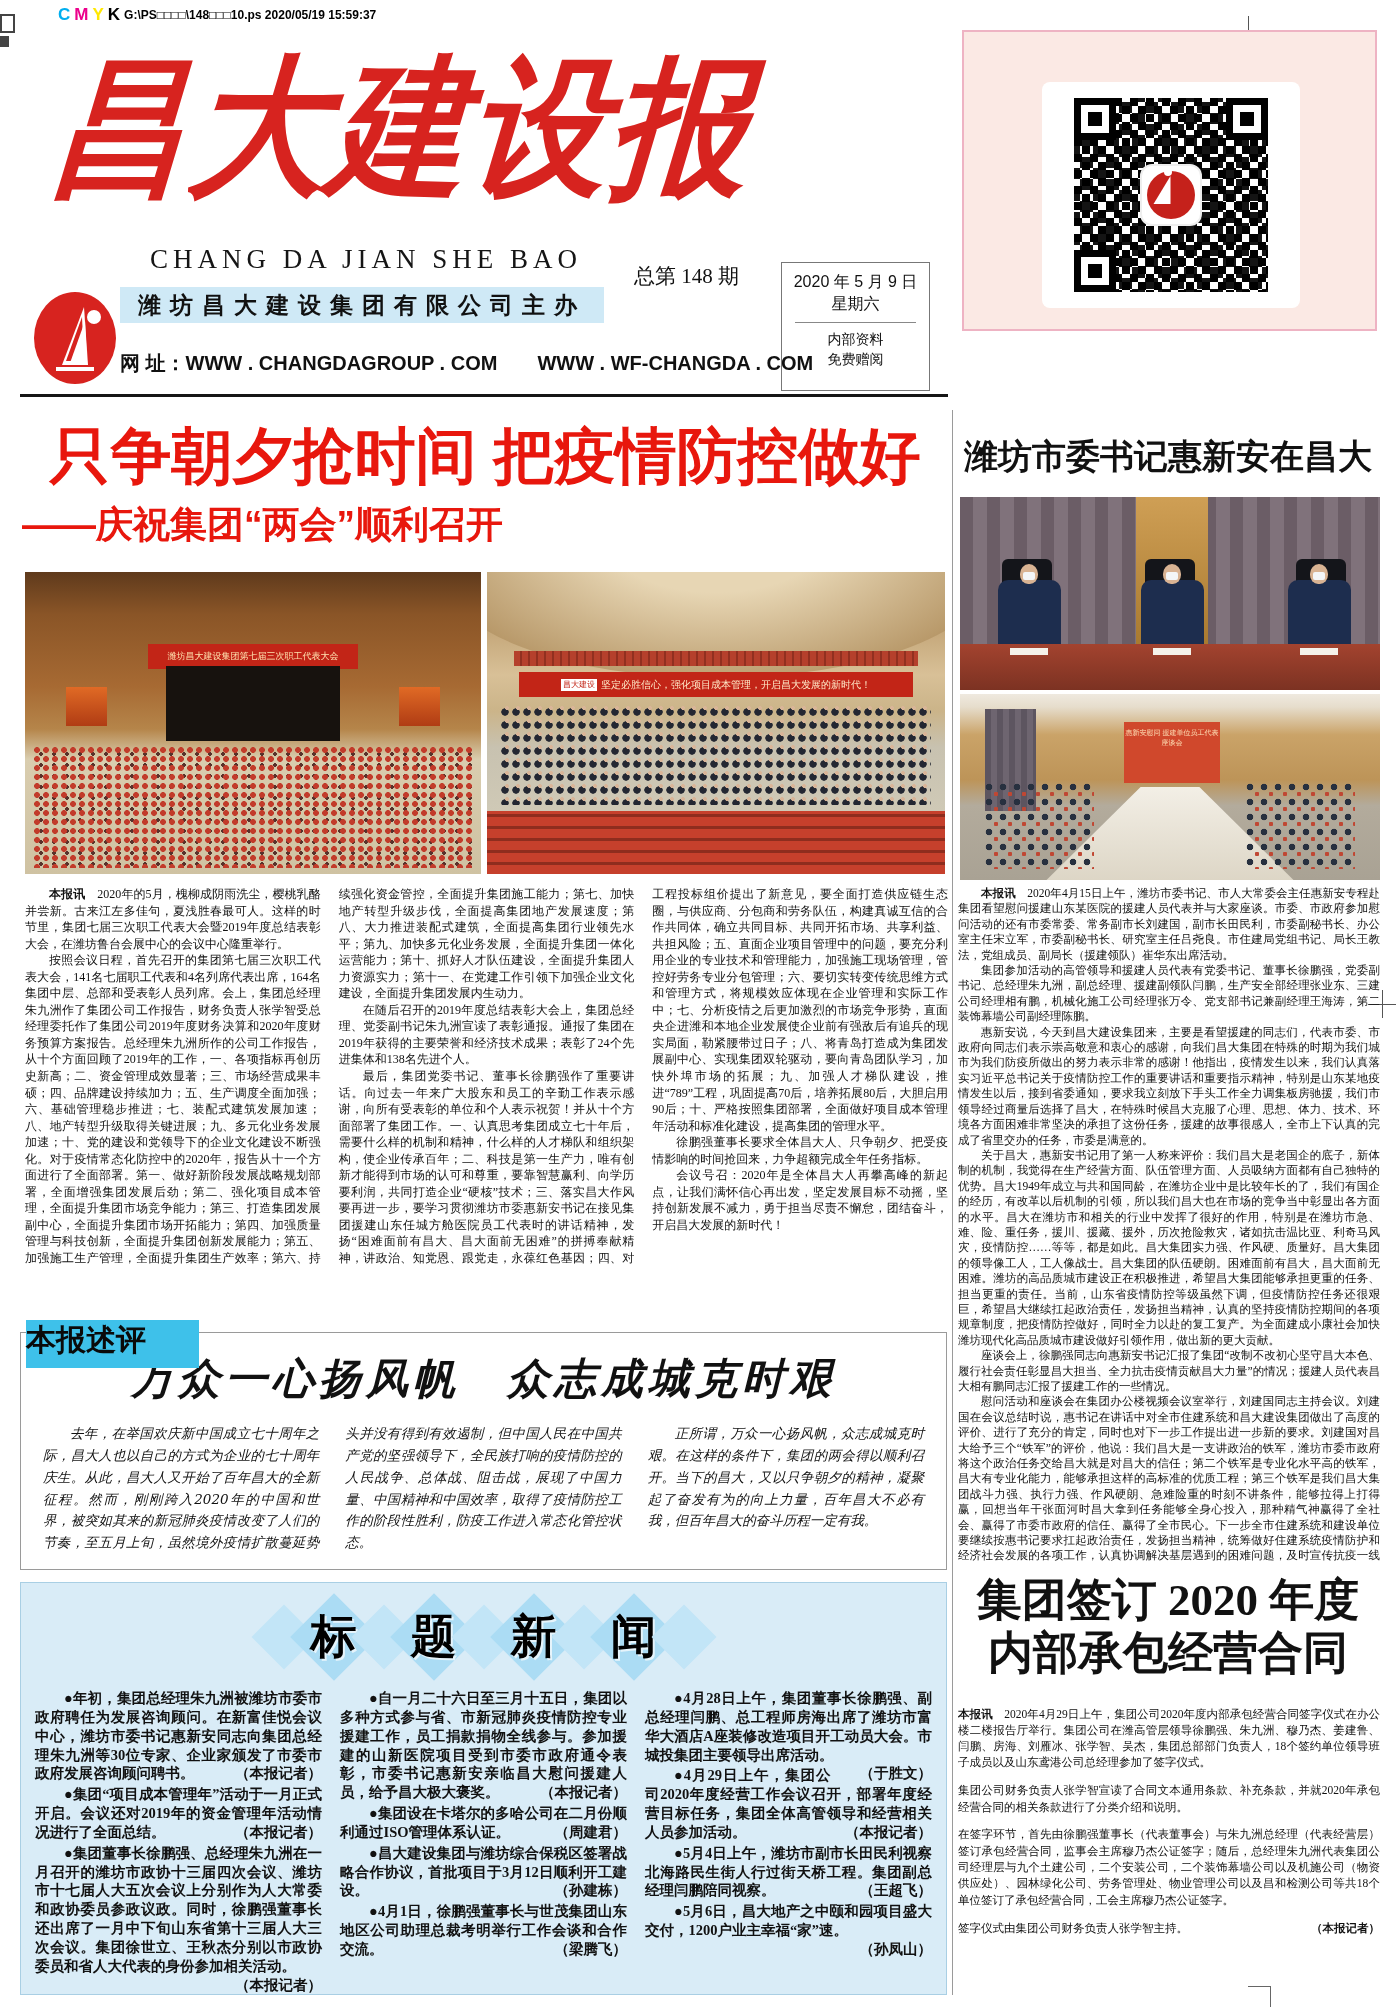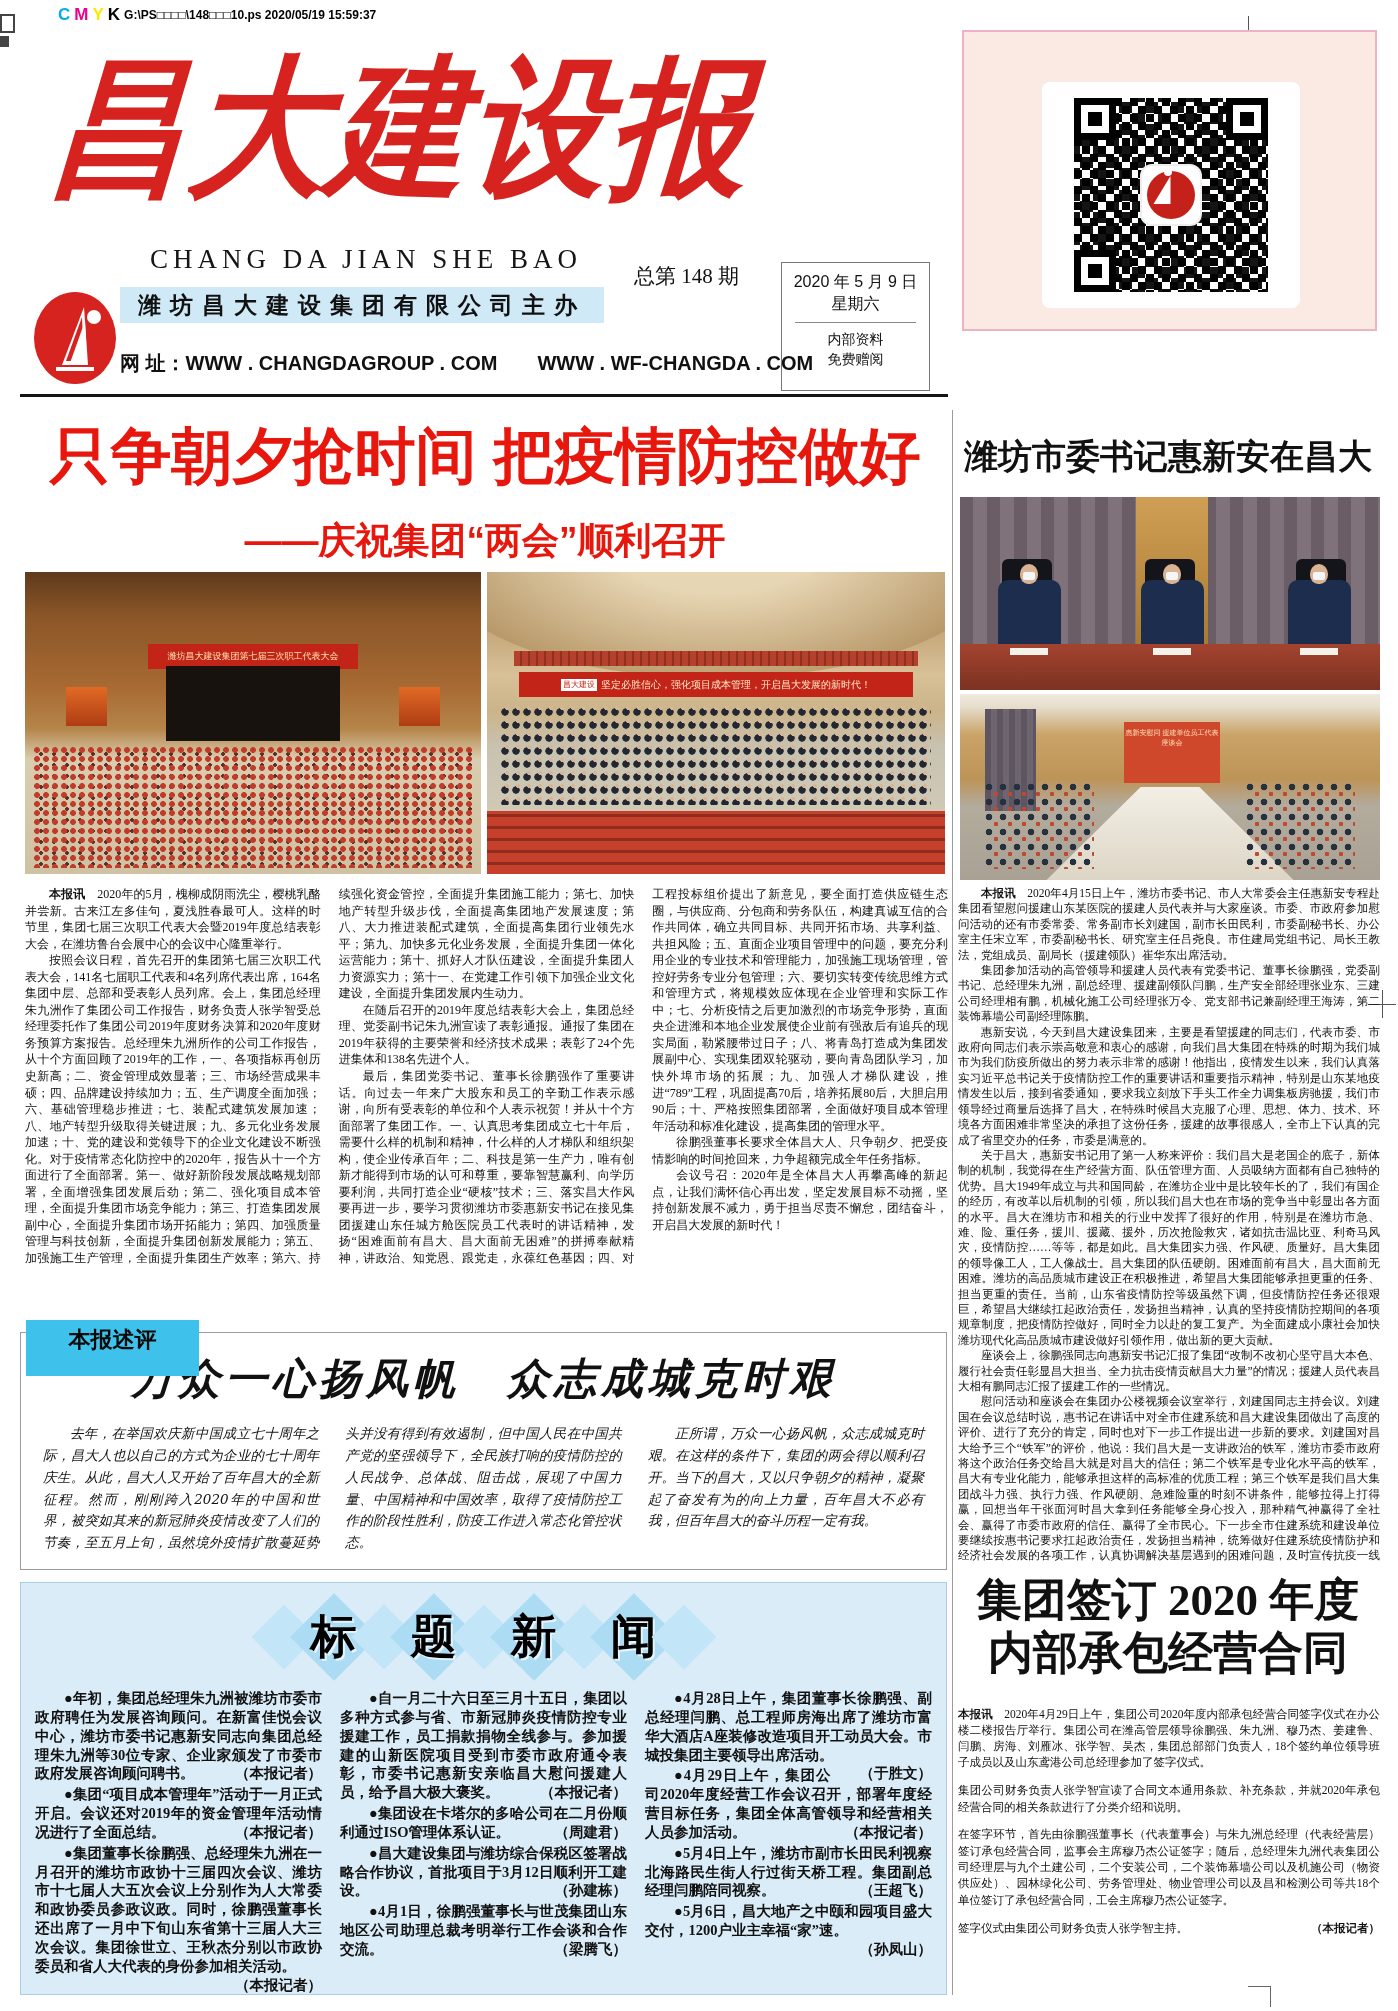--- a/index.html
+++ b/index.html
@@ -58,21 +58,21 @@
   .sail{width:0;height:0;border-left:12px solid transparent;border-right:5px solid transparent;
         border-bottom:28px solid #fff;transform:skewX(-10deg);}
   .saildot{position:absolute;left:22px;top:2px;width:8px;height:8px;border-radius:50%;background:#fff;}
   
   .rule-thick{position:absolute;left:20px;top:394px;width:928px;height:3px;background:#151515;}
   .vdivider{position:absolute;left:952px;top:410px;width:1px;height:1585px;background:#9a9a9a;}
   
   .lead-headline{position:absolute;left:22px;top:416px;width:926px;text-align:center;
                  font-family:"Liberation Sans",sans-serif;font-weight:900;font-size:61px;
                  color:#e8170d;letter-spacing:0;white-space:nowrap;}
-  .lead-sub{position:absolute;left:22px;top:516px;width:926px;text-align:center;
+  .lead-sub{position:absolute;left:22px;top:500px;width:926px;text-align:left;
             font-family:"Liberation Sans",sans-serif;font-weight:900;font-size:37px;color:#e8170d;}
   .photo{position:absolute;top:572px;height:302px;overflow:hidden;}
   .ph1{left:25px;width:456px;background:linear-gradient(180deg,#5f3a1c 0%,#8a5527 14%,#a76a33 38%,#b5854a 52%,#d9cdaf 62%,#cfc2a2 100%);}
   .ph1 .stage{position:absolute;left:31%;top:31%;width:38%;height:25%;background:#17120e;}
   .ph1 .banner{position:absolute;left:27%;top:24%;width:46%;height:8%;background:#c22517;
                color:#ffe3b0;font-size:9px;line-height:24px;text-align:center;white-space:nowrap;overflow:hidden;
                font-family:"Liberation Sans",sans-serif;}
   .ph1 .screenL,.ph1 .screenR{position:absolute;top:38%;width:9%;height:13%;
                background:linear-gradient(180deg,#e06a25,#b03c14);}
   .ph1 .screenL{left:9%;} .ph1 .screenR{right:9%;}
@@ -96,23 +96,23 @@
       background:repeating-linear-gradient(0deg,#c6402c 0 9px,#8e2d1e 9px 12px),
                  repeating-linear-gradient(90deg,rgba(0,0,0,.18) 0 2px,transparent 2px 12px);}
   .article3col{position:absolute;left:25px;top:886px;width:923px;height:426px;
                column-count:3;column-gap:18px;font-size:12px;line-height:1.38;
                text-align:justify;overflow:hidden;}
   .article3col p,.artR p{margin:0;text-indent:2em;}
   .byline{font-weight:bold;float:right;}
   
   .edbox{position:absolute;left:20px;top:1332px;width:927px;height:238px;border:1px solid #9a9a9a;
          box-sizing:border-box;background:#fff;}
-  .edlabel{position:absolute;left:5px;top:-13px;width:173px;height:56px;background:#3ec1ea;
-           font-family:"Liberation Sans",sans-serif;font-weight:bold;font-size:22px;color:#0a0a0a;
-           text-align:center;line-height:40px;}
+  .edlabel{position:absolute;left:5px;top:-13px;width:173px;height:48px;background:#3ec1ea;
+           font-family:"Liberation Sans",sans-serif;font-weight:bold;font-size:30px;color:#0a0a0a;
+           line-height:40px;}
   .edtitle{margin-top:18px;text-align:center;font-family:"DejaVu Serif",serif;font-style:italic;
            font-weight:900;font-size:42px;letter-spacing:5px;white-space:nowrap;}
   .edtext{margin:16px 22px 0;column-count:3;column-gap:26px;font-size:13.5px;line-height:1.62;
           font-style:italic;text-align:justify;font-family:"DejaVu Serif",serif;}
   .edtext p{margin:0;text-indent:2em;}
   
   .hnbox{position:absolute;left:20px;top:1582px;width:927px;height:413px;background:#d9ecf7;
          border:1px solid #a9cfe4;box-sizing:border-box;}
   .hntitle{display:flex;justify-content:center;align-items:center;margin-top:12px;height:84px;}
   .dm{position:relative;width:74px;height:74px;margin:0 -6px;}

